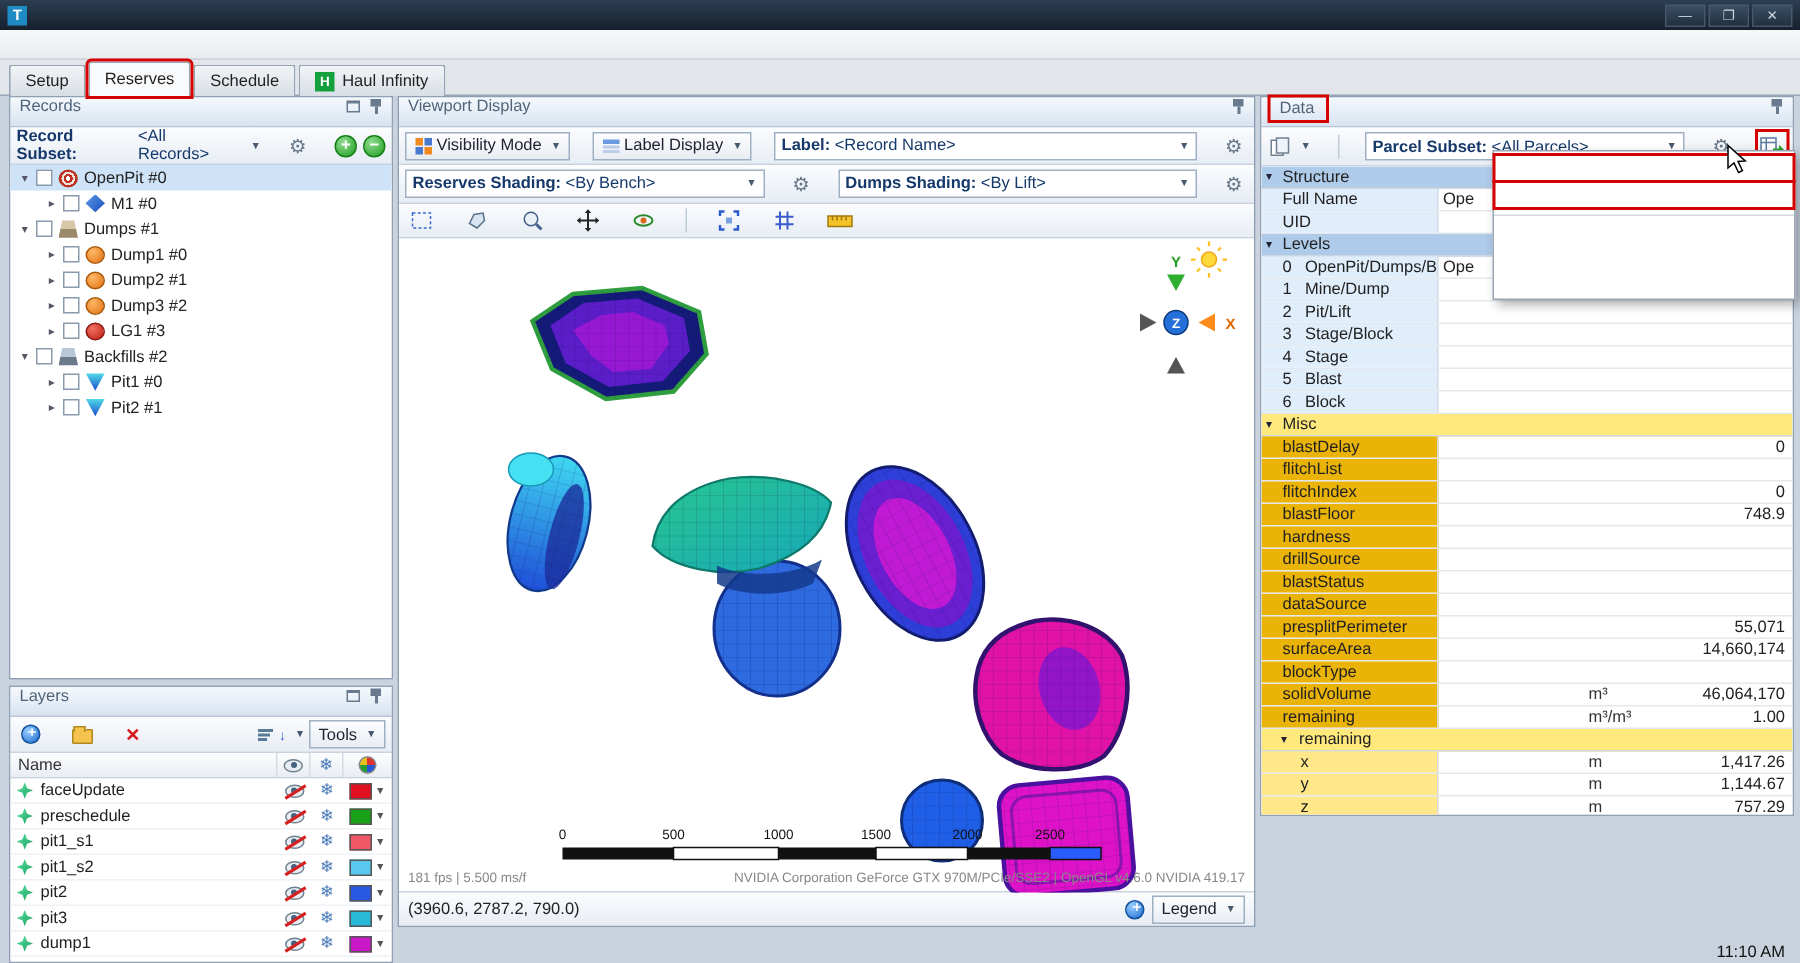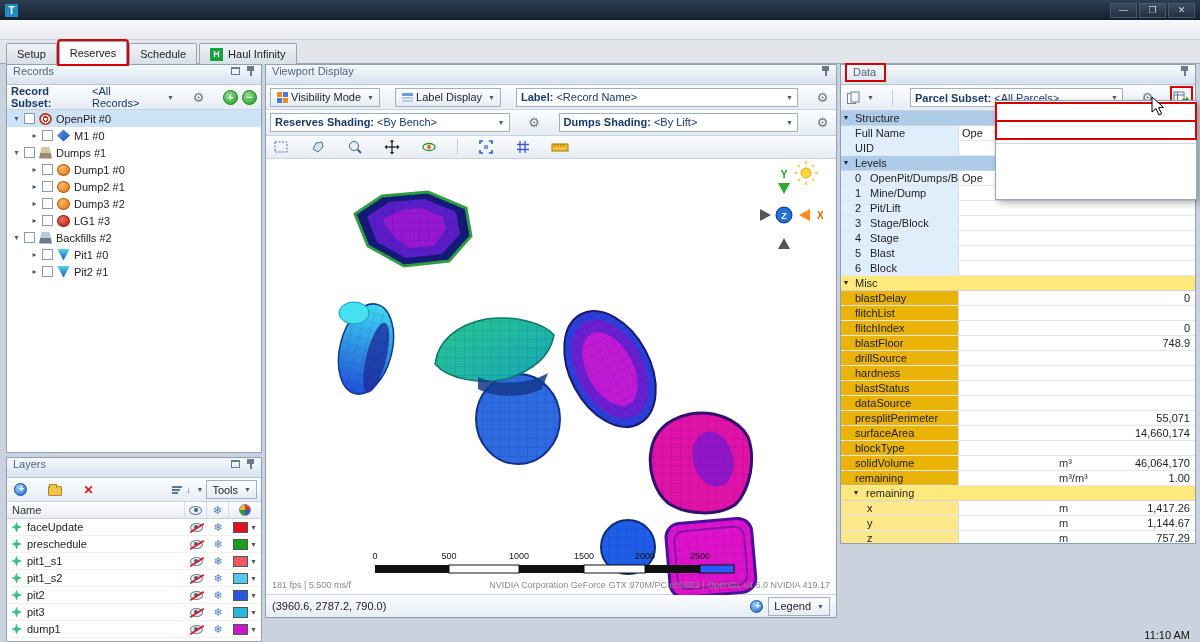--- a/index.html
+++ b/index.html
@@ -779,30 +779,30 @@
 
           <span class="plab">blastFloor</span>
         </div>
         <div class="pm"></div>
         <div class="pu"></div>
         <div class="pv">748.9</div>
       </div>
       <div class="prow yellow">
         <div class="pn">
 
+          <span class="plab">hardness</span>
+        </div>
+        <div class="pm"></div>
+        <div class="pu"></div>
+        <div class="pv"></div>
+      </div>
+      <div class="prow yellow">
+        <div class="pn">
+
           <span class="plab">drillSource</span>
-        </div>
-        <div class="pm"></div>
-        <div class="pu"></div>
-        <div class="pv"></div>
-      </div>
-      <div class="prow yellow">
-        <div class="pn">
-
-          <span class="plab">hardness</span>
         </div>
         <div class="pm"></div>
         <div class="pu"></div>
         <div class="pv"></div>
       </div>
       <div class="prow yellow">
         <div class="pn">
 
           <span class="plab">blastStatus</span>
         </div>

